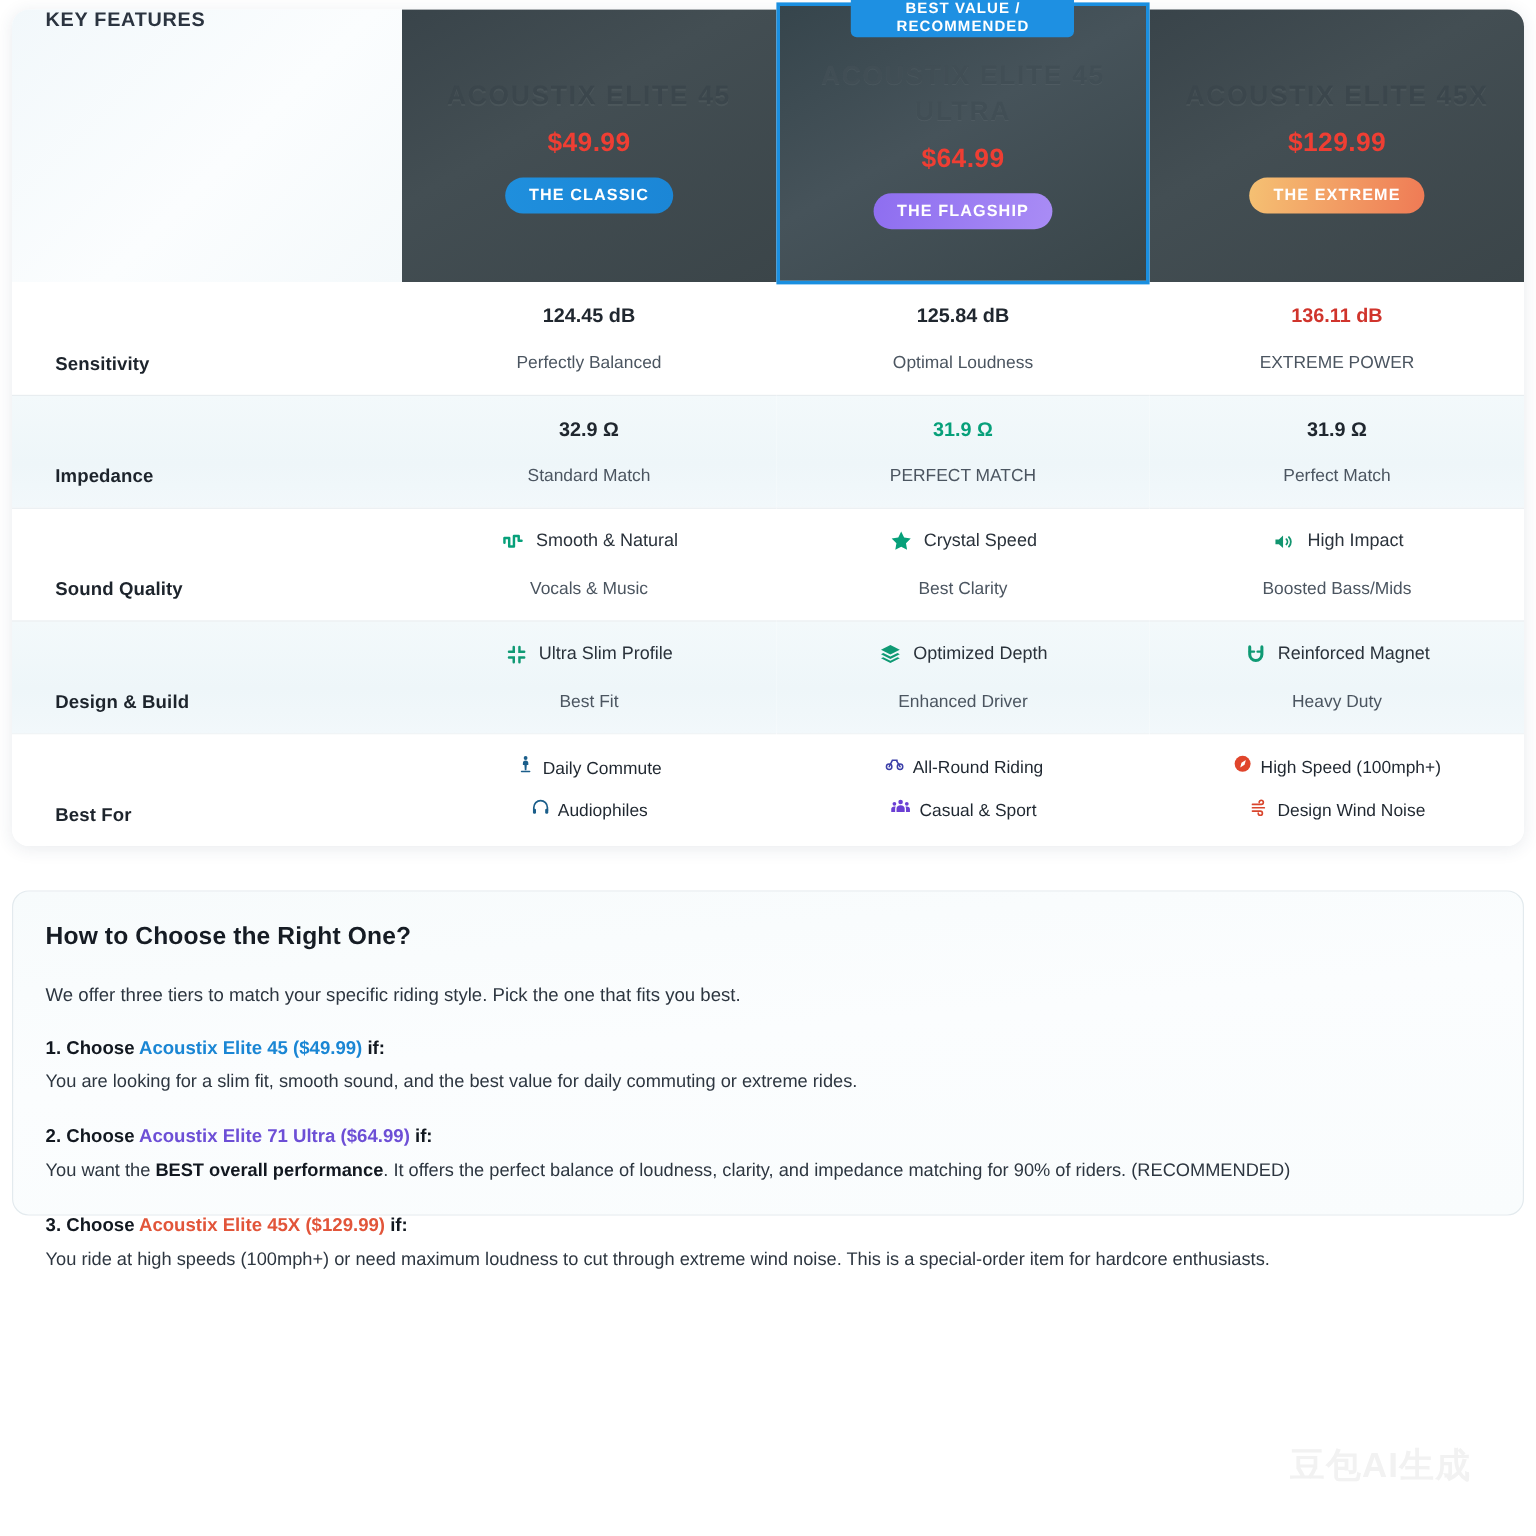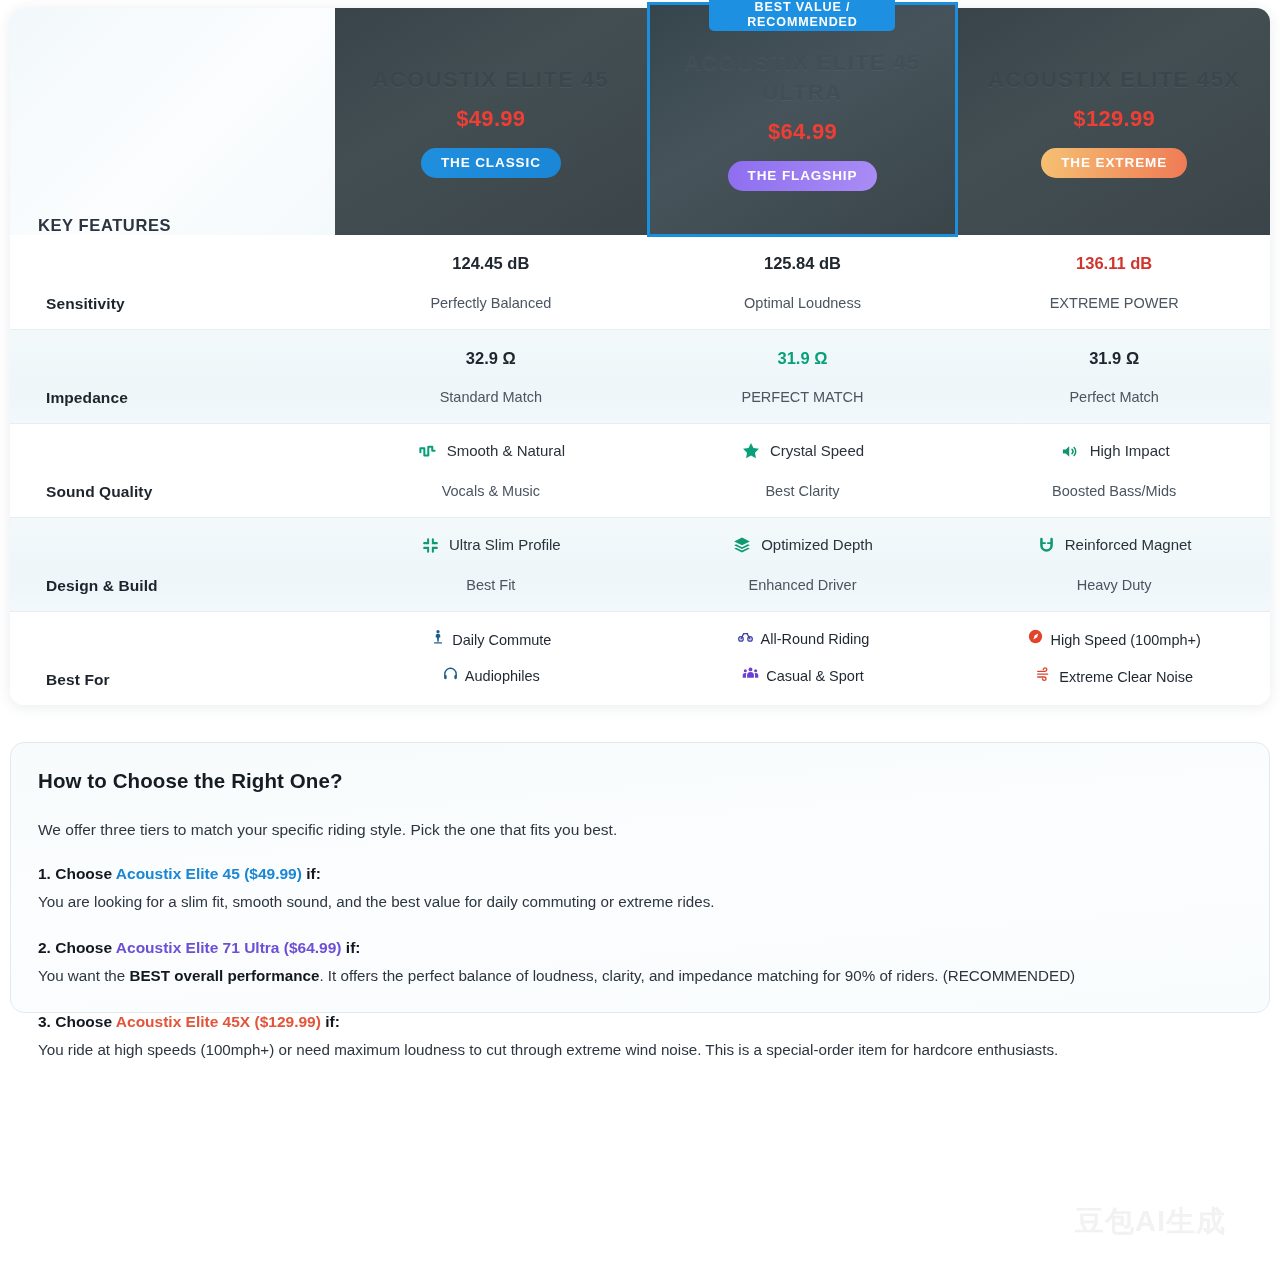--- a/index.html
+++ b/index.html
@@ -35,21 +35,21 @@
     display: grid;
     grid-template-columns: 325px 1fr 1fr 1fr;
     align-items: stretch;
   }
 
   
   .header-row { position: relative; height: 227px; }
 
   .keyfeatures-cell {
     display: flex;
-    align-items: flex-end;
+    align-items: flex-start;
     padding-left: 28px;
     background: linear-gradient(135deg, #f2f8fb 0%, #fbfdfe 55%, #f4f9fb 100%);
     border-top-left-radius: 14px;
   }
   .keyfeatures-cell .kf-label {
     font-size: 16.5px;
     font-weight: bold;
     letter-spacing: 0.6px;
     color: #2b3440;
   }
@@ -472,21 +472,21 @@
           <span>High Speed (100mph+)</span>
         </div>
         <div class="bestfor-line">
           <span class="ic">
             <svg width="18" height="16" viewBox="0 0 24 24" fill="none" stroke="#d9452c" stroke-width="2.1" stroke-linecap="round">
                 <path d="M2.6 8h11a2.6 2.6 0 10-2.6-2.6"></path>
                 <path d="M2.6 12.2h14.8"></path>
                 <path d="M2.6 16.4h9.8a2.6 2.6 0 11-2.6 2.6"></path>
               </svg>
           </span>
-          <span>Extreme Clear Noise</span>
+          <span>Design Wind Noise</span>
         </div>
       </div>
     </div>
 
   </div>
 
   <div class="choose-card">
     <div class="choose-title">How to Choose the Right One?</div>
     <div class="choose-intro">We offer three tiers to match your specific riding style. Pick the one that fits you best.</div>
 

